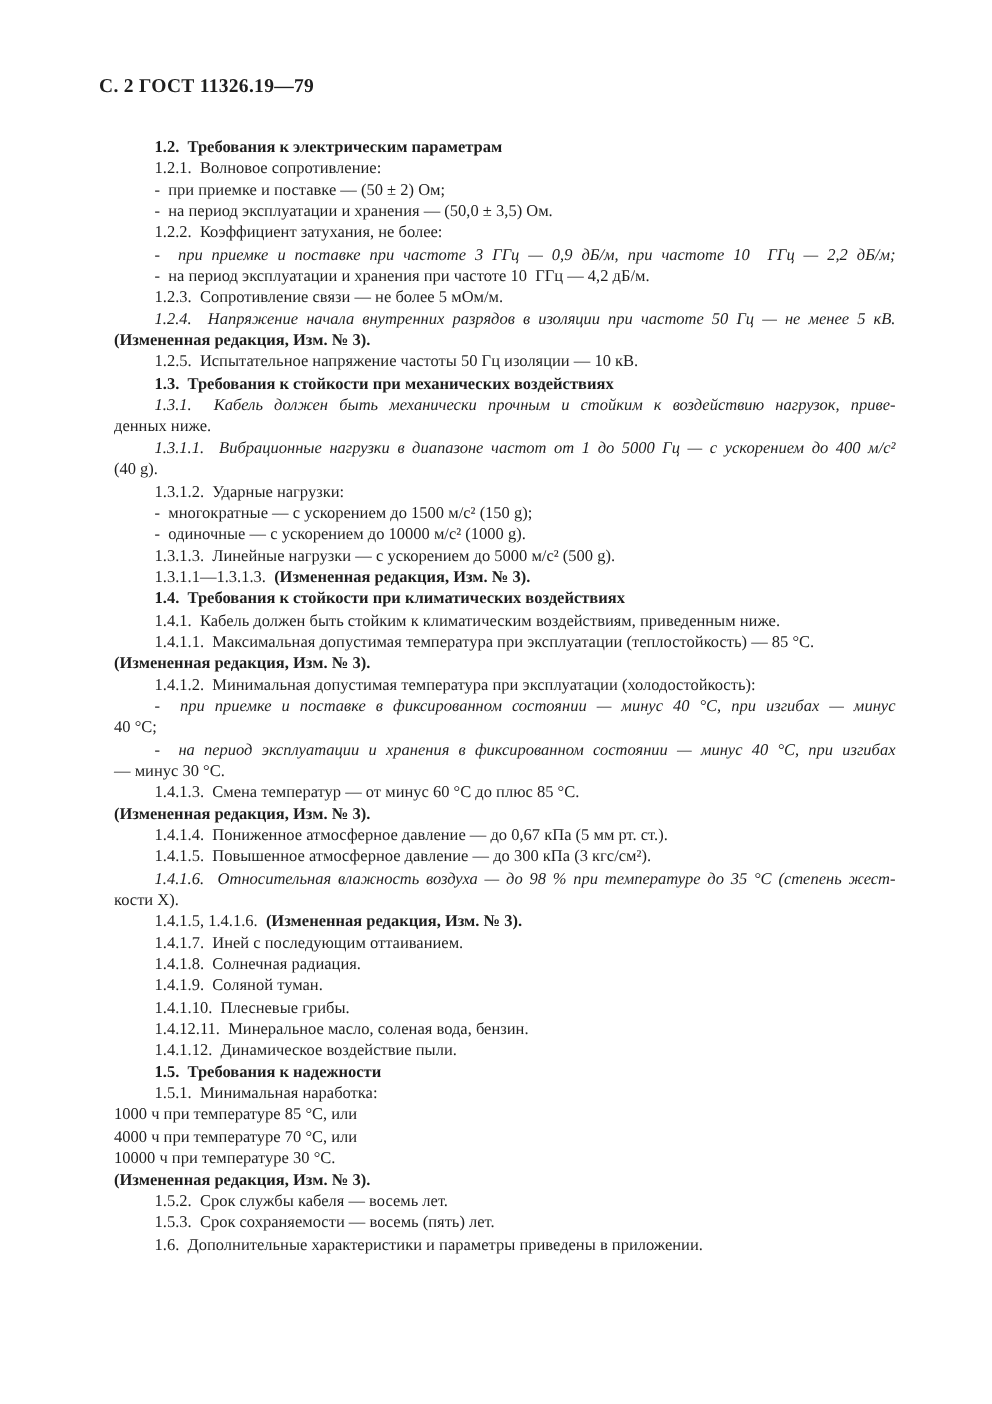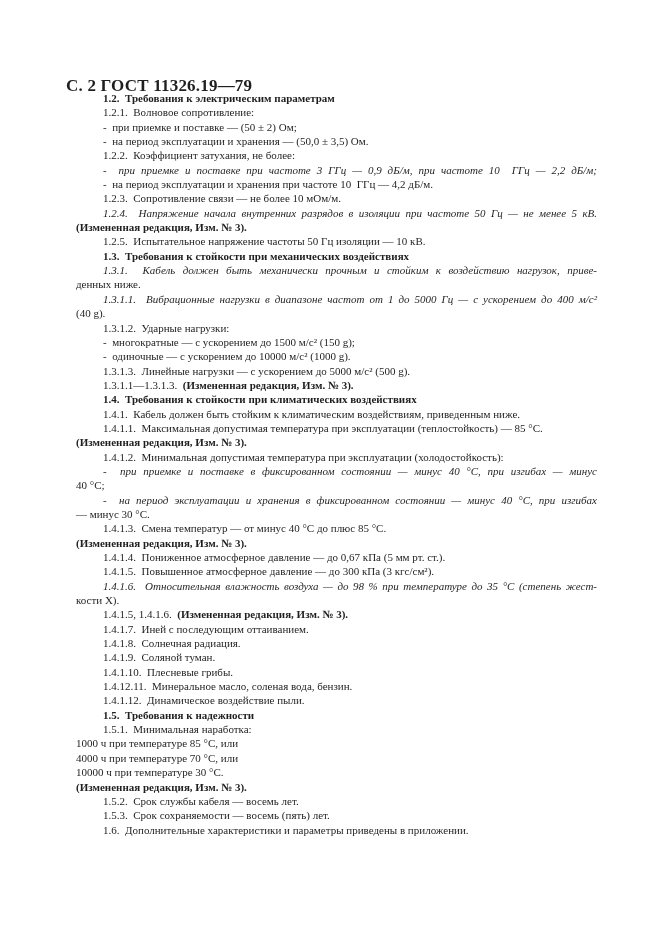--- a/index.html
+++ b/index.html
@@ -10,22 +10,22 @@
   }
   .page {
     position: relative;
     width: 661px; height: 936px;
     background: #ffffff;
     overflow: hidden;
     color: #1f1f1f;
   }
   .hdr {
     position: absolute;
-    left: 66px; top: 76px;
-    font-size: 17px;
+    left: 66px; top: 49px;
+    font-size: 13px;
     font-weight: 700;
     white-space: pre;
     letter-spacing: 0.2px;
   }
   .doc {
     position: absolute;
     left: 76px; top: 91px;
     width: 521px;
     font-size: 11px;
   }
@@ -45,21 +45,21 @@
 <div class="page">
   <div class="hdr">С. 2 ГОСТ 11326.19—79</div>
   <div class="doc">
       <div class="ln ind"><b>1.2.  Требования к электрическим параметрам</b></div>
       <div class="ln ind"><span>1.2.1.  Волновое сопротивление:</span></div>
       <div class="ln ind"><span>-  при приемке и поставке — (50 ± 2) Ом;</span></div>
       <div class="ln ind"><span>-  на период эксплуатации и хранения — (50,0 ± 3,5) Ом.</span></div>
       <div class="ln ind"><span>1.2.2.  Коэффициент затухания, не более:</span></div>
       <div class="ln ind fill"><span>-  при приемке и поставке при частоте 3 ГГц — 0,9 дБ/м, при частоте 10  ГГц — 2,2 дБ/м;</span></div>
       <div class="ln ind"><span>-  на период эксплуатации и хранения при частоте 10  ГГц — 4,2 дБ/м.</span></div>
-      <div class="ln ind"><span>1.2.3.  Сопротивление связи — не более 10 мОм/м.</span></div>
+      <div class="ln ind"><span>1.2.3.  Сопротивление связи — не более 5 мОм/м.</span></div>
       <div class="ln ind fill"><span>1.2.4.  Напряжение начала внутренних разрядов в изоляции при частоте 50 Гц — не менее 5 кВ.</span></div>
       <div class="ln"><b>(Измененная редакция, Изм. № 3).</b></div>
       <div class="ln ind"><span>1.2.5.  Испытательное напряжение частоты 50 Гц изоляции — 10 кВ.</span></div>
       <div class="ln ind"><b>1.3.  Требования к стойкости при механических воздействиях</b></div>
       <div class="ln ind fill"><span>1.3.1.  Кабель должен быть механически прочным и стойким к воздействию нагрузок, приве-</span></div>
       <div class="ln"><span>денных ниже.</span></div>
       <div class="ln ind fill"><span>1.3.1.1.  Вибрационные нагрузки в диапазоне частот от 1 до 5000 Гц — с ускорением до 400 м/с²</span></div>
       <div class="ln"><span>(40 g).</span></div>
       <div class="ln ind"><span>1.3.1.2.  Ударные нагрузки:</span></div>
       <div class="ln ind"><span>-  многократные — с ускорением до 1500 м/с² (150 g);</span></div>
@@ -68,21 +68,21 @@
       <div class="ln ind"><span>1.3.1.1—1.3.1.3.  </span><b>(Измененная редакция, Изм. № 3).</b></div>
       <div class="ln ind"><b>1.4.  Требования к стойкости при климатических воздействиях</b></div>
       <div class="ln ind"><span>1.4.1.  Кабель должен быть стойким к климатическим воздействиям, приведенным ниже.</span></div>
       <div class="ln ind"><span>1.4.1.1.  Максимальная допустимая температура при эксплуатации (теплостойкость) — 85 °С.</span></div>
       <div class="ln"><b>(Измененная редакция, Изм. № 3).</b></div>
       <div class="ln ind"><span>1.4.1.2.  Минимальная допустимая температура при эксплуатации (холодостойкость):</span></div>
       <div class="ln ind fill"><span>-  при приемке и поставке в фиксированном состоянии — минус 40 °С, при изгибах — минус</span></div>
       <div class="ln"><span>40 °С;</span></div>
       <div class="ln ind fill"><span>-  на период эксплуатации и хранения в фиксированном состоянии — минус 40 °С, при изгибах</span></div>
       <div class="ln"><span>— минус 30 °С.</span></div>
-      <div class="ln ind"><span>1.4.1.3.  Смена температур — от минус 40 °С до плюс 85 °С.</span></div>
+      <div class="ln ind"><span>1.4.1.3.  Смена температур — от минус 60 °С до плюс 85 °С.</span></div>
       <div class="ln"><b>(Измененная редакция, Изм. № 3).</b></div>
       <div class="ln ind"><span>1.4.1.4.  Пониженное атмосферное давление — до 0,67 кПа (5 мм рт. ст.).</span></div>
       <div class="ln ind"><span>1.4.1.5.  Повышенное атмосферное давление — до 300 кПа (3 кгс/см²).</span></div>
       <div class="ln ind fill"><span>1.4.1.6.  Относительная влажность воздуха — до 98 % при температуре до 35 °С (степень жест-</span></div>
       <div class="ln"><span>кости Х).</span></div>
       <div class="ln ind"><span>1.4.1.5, 1.4.1.6.  </span><b>(Измененная редакция, Изм. № 3).</b></div>
       <div class="ln ind"><span>1.4.1.7.  Иней с последующим оттаиванием.</span></div>
       <div class="ln ind"><span>1.4.1.8.  Солнечная радиация.</span></div>
       <div class="ln ind"><span>1.4.1.9.  Соляной туман.</span></div>
       <div class="ln ind"><span>1.4.1.10.  Плесневые грибы.</span></div>

